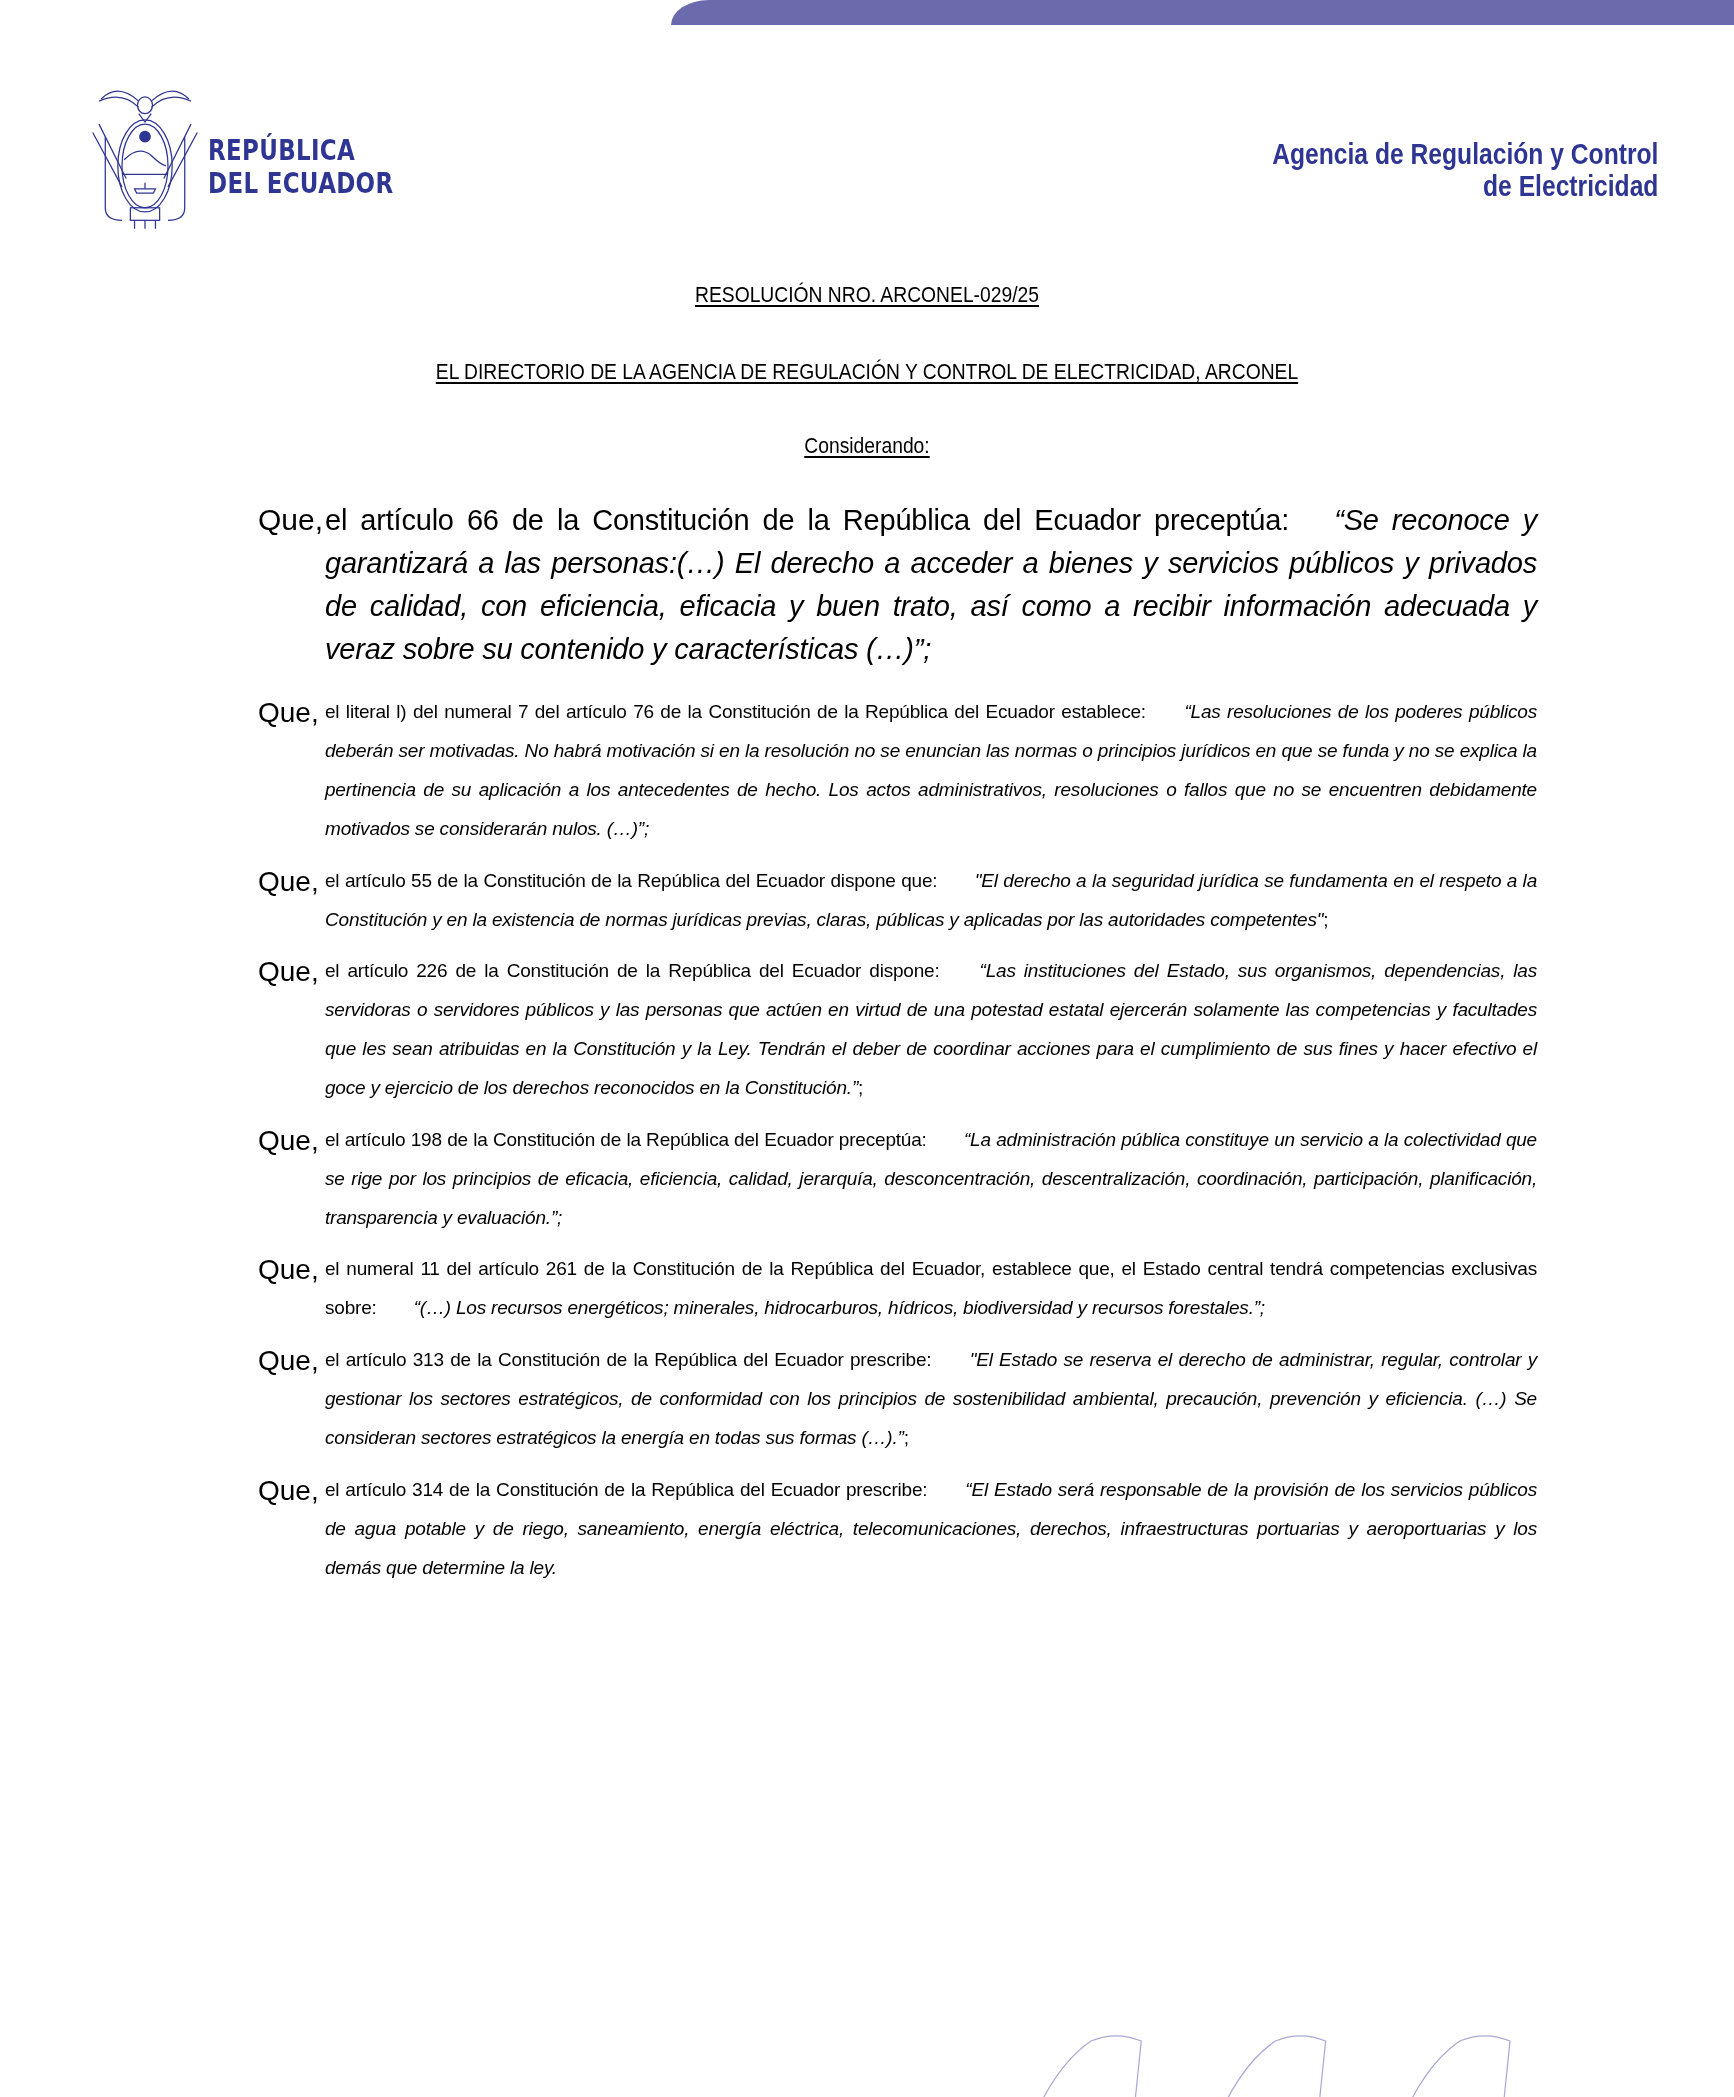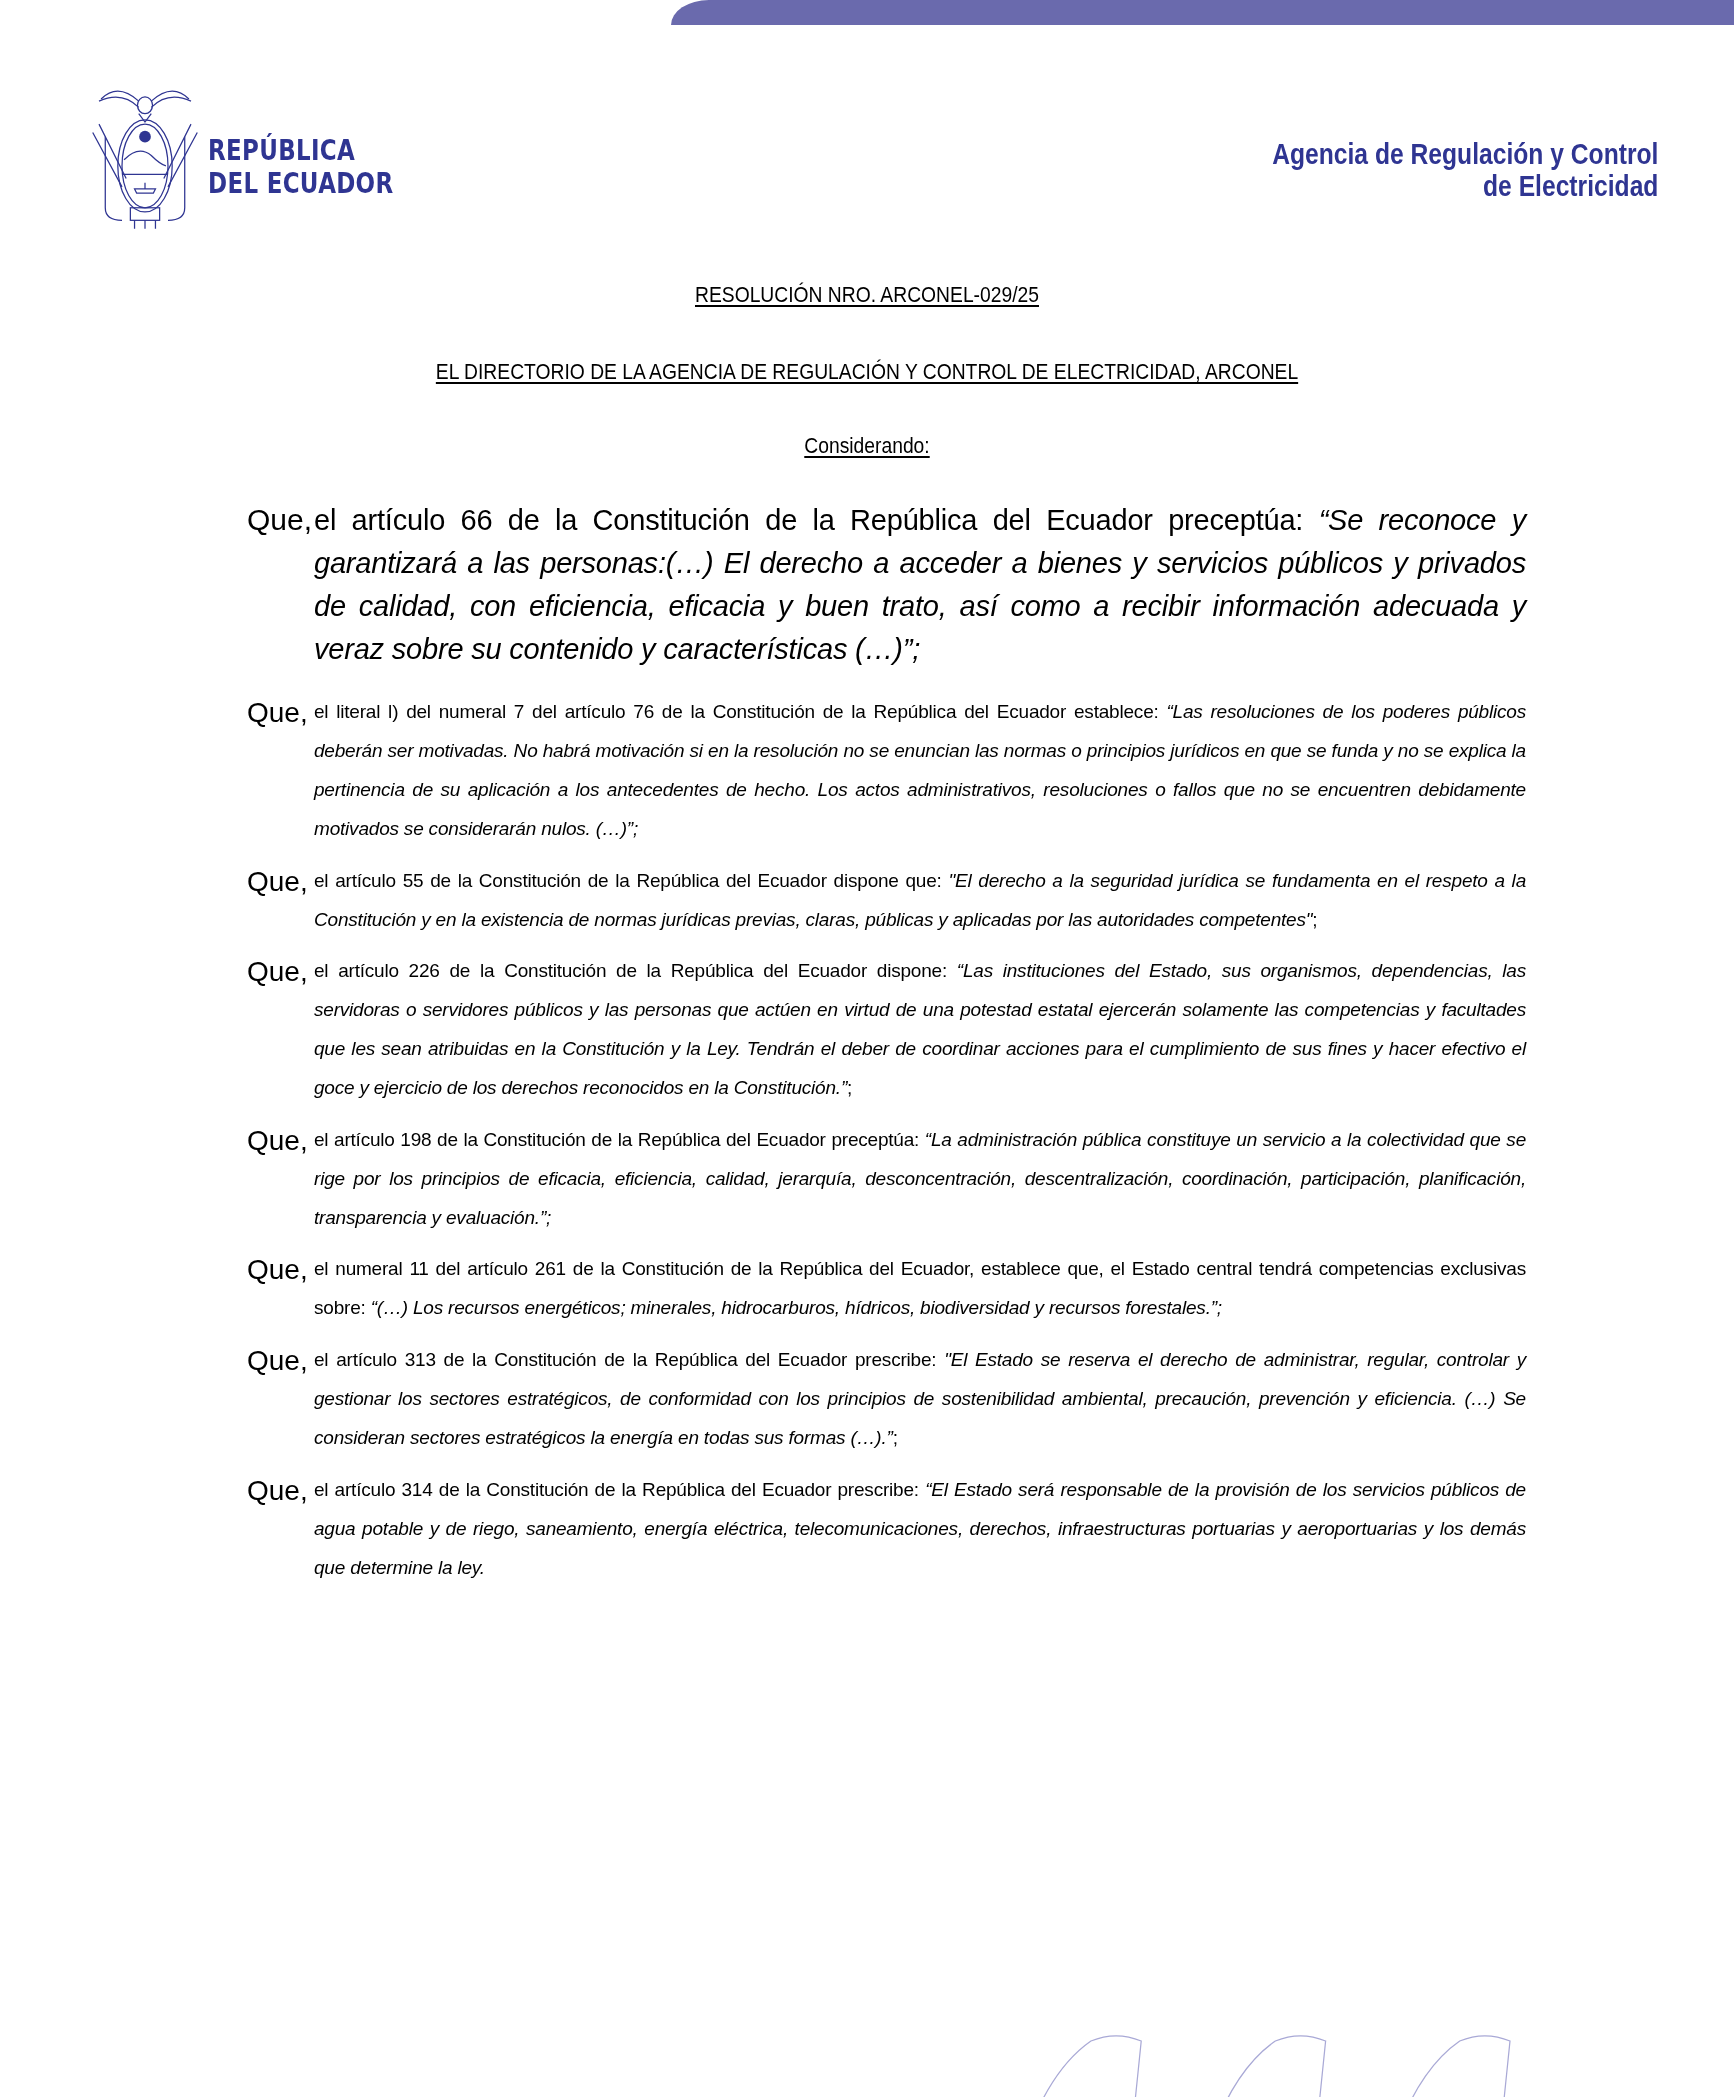--- a/index.html
+++ b/index.html
@@ -10,27 +10,27 @@
   .emblem { position: absolute; left: 76px; top: 82px; width: 138px; height: 147px; }
   .republica { position: absolute; left: 208px; top: 134px; color: #2f3592; font-family: "DejaVu Sans", sans-serif; font-weight: bold; font-size: 28px; line-height: 33px; letter-spacing: 0.4px; transform: scaleX(0.82); transform-origin: left top; }
 
   .agency { position: absolute; right: 76px; top: 138px; text-align: right; color: #2f3592; font-family: "Liberation Sans", sans-serif; font-weight: bold; font-size: 29px; line-height: 32px; transform: scaleX(0.85); transform-origin: right top; }
 
   .heading { position: absolute; left: 0; width: 1734px; text-align: center; font-family: "Liberation Sans", sans-serif; font-size: 22.7px; text-decoration: underline; text-underline-offset: 2.5px; transform: scaleX(0.85); }
   .h1 { top: 281px; }
   .h2 { top: 358px; }
   .h3 { top: 432px; }
 
-  .content { position: absolute; left: 247px; top: 499px; width: 1279px; }
+  .content { position: absolute; left: 258px; top: 499px; width: 1279px; }
   .clause { display: flex; align-items: flex-start; margin-bottom: 0; }
   .que { width: 67px; flex: 0 0 67px; font-family: "Liberation Sans", sans-serif; font-size: 28px; line-height: 42px; }
   .que.first { font-size: 30px; }
   .clause-text { flex: 1; font-family: "Liberation Sans", sans-serif; font-size: 19px; line-height: 39px; text-align: justify; letter-spacing: -0.2px; }
   .clause-text.first { font-size: 29px; line-height: 43px; }
-  .clause-text em { font-style: italic; }
+  .clause-text em { font-style: italic; margin-left: 32px; }
   .c1 { margin-bottom: 21px; }
   .c2, .c3, .c4, .c5, .c6, .c7 { margin-bottom: 12.6px; }
 
   .arcs { position: absolute; left: 965px; top: 1997px; width: 769px; height: 453px; }
 </style>
 </head>
 <body>
 
 <div class="top-band"></div>
 

